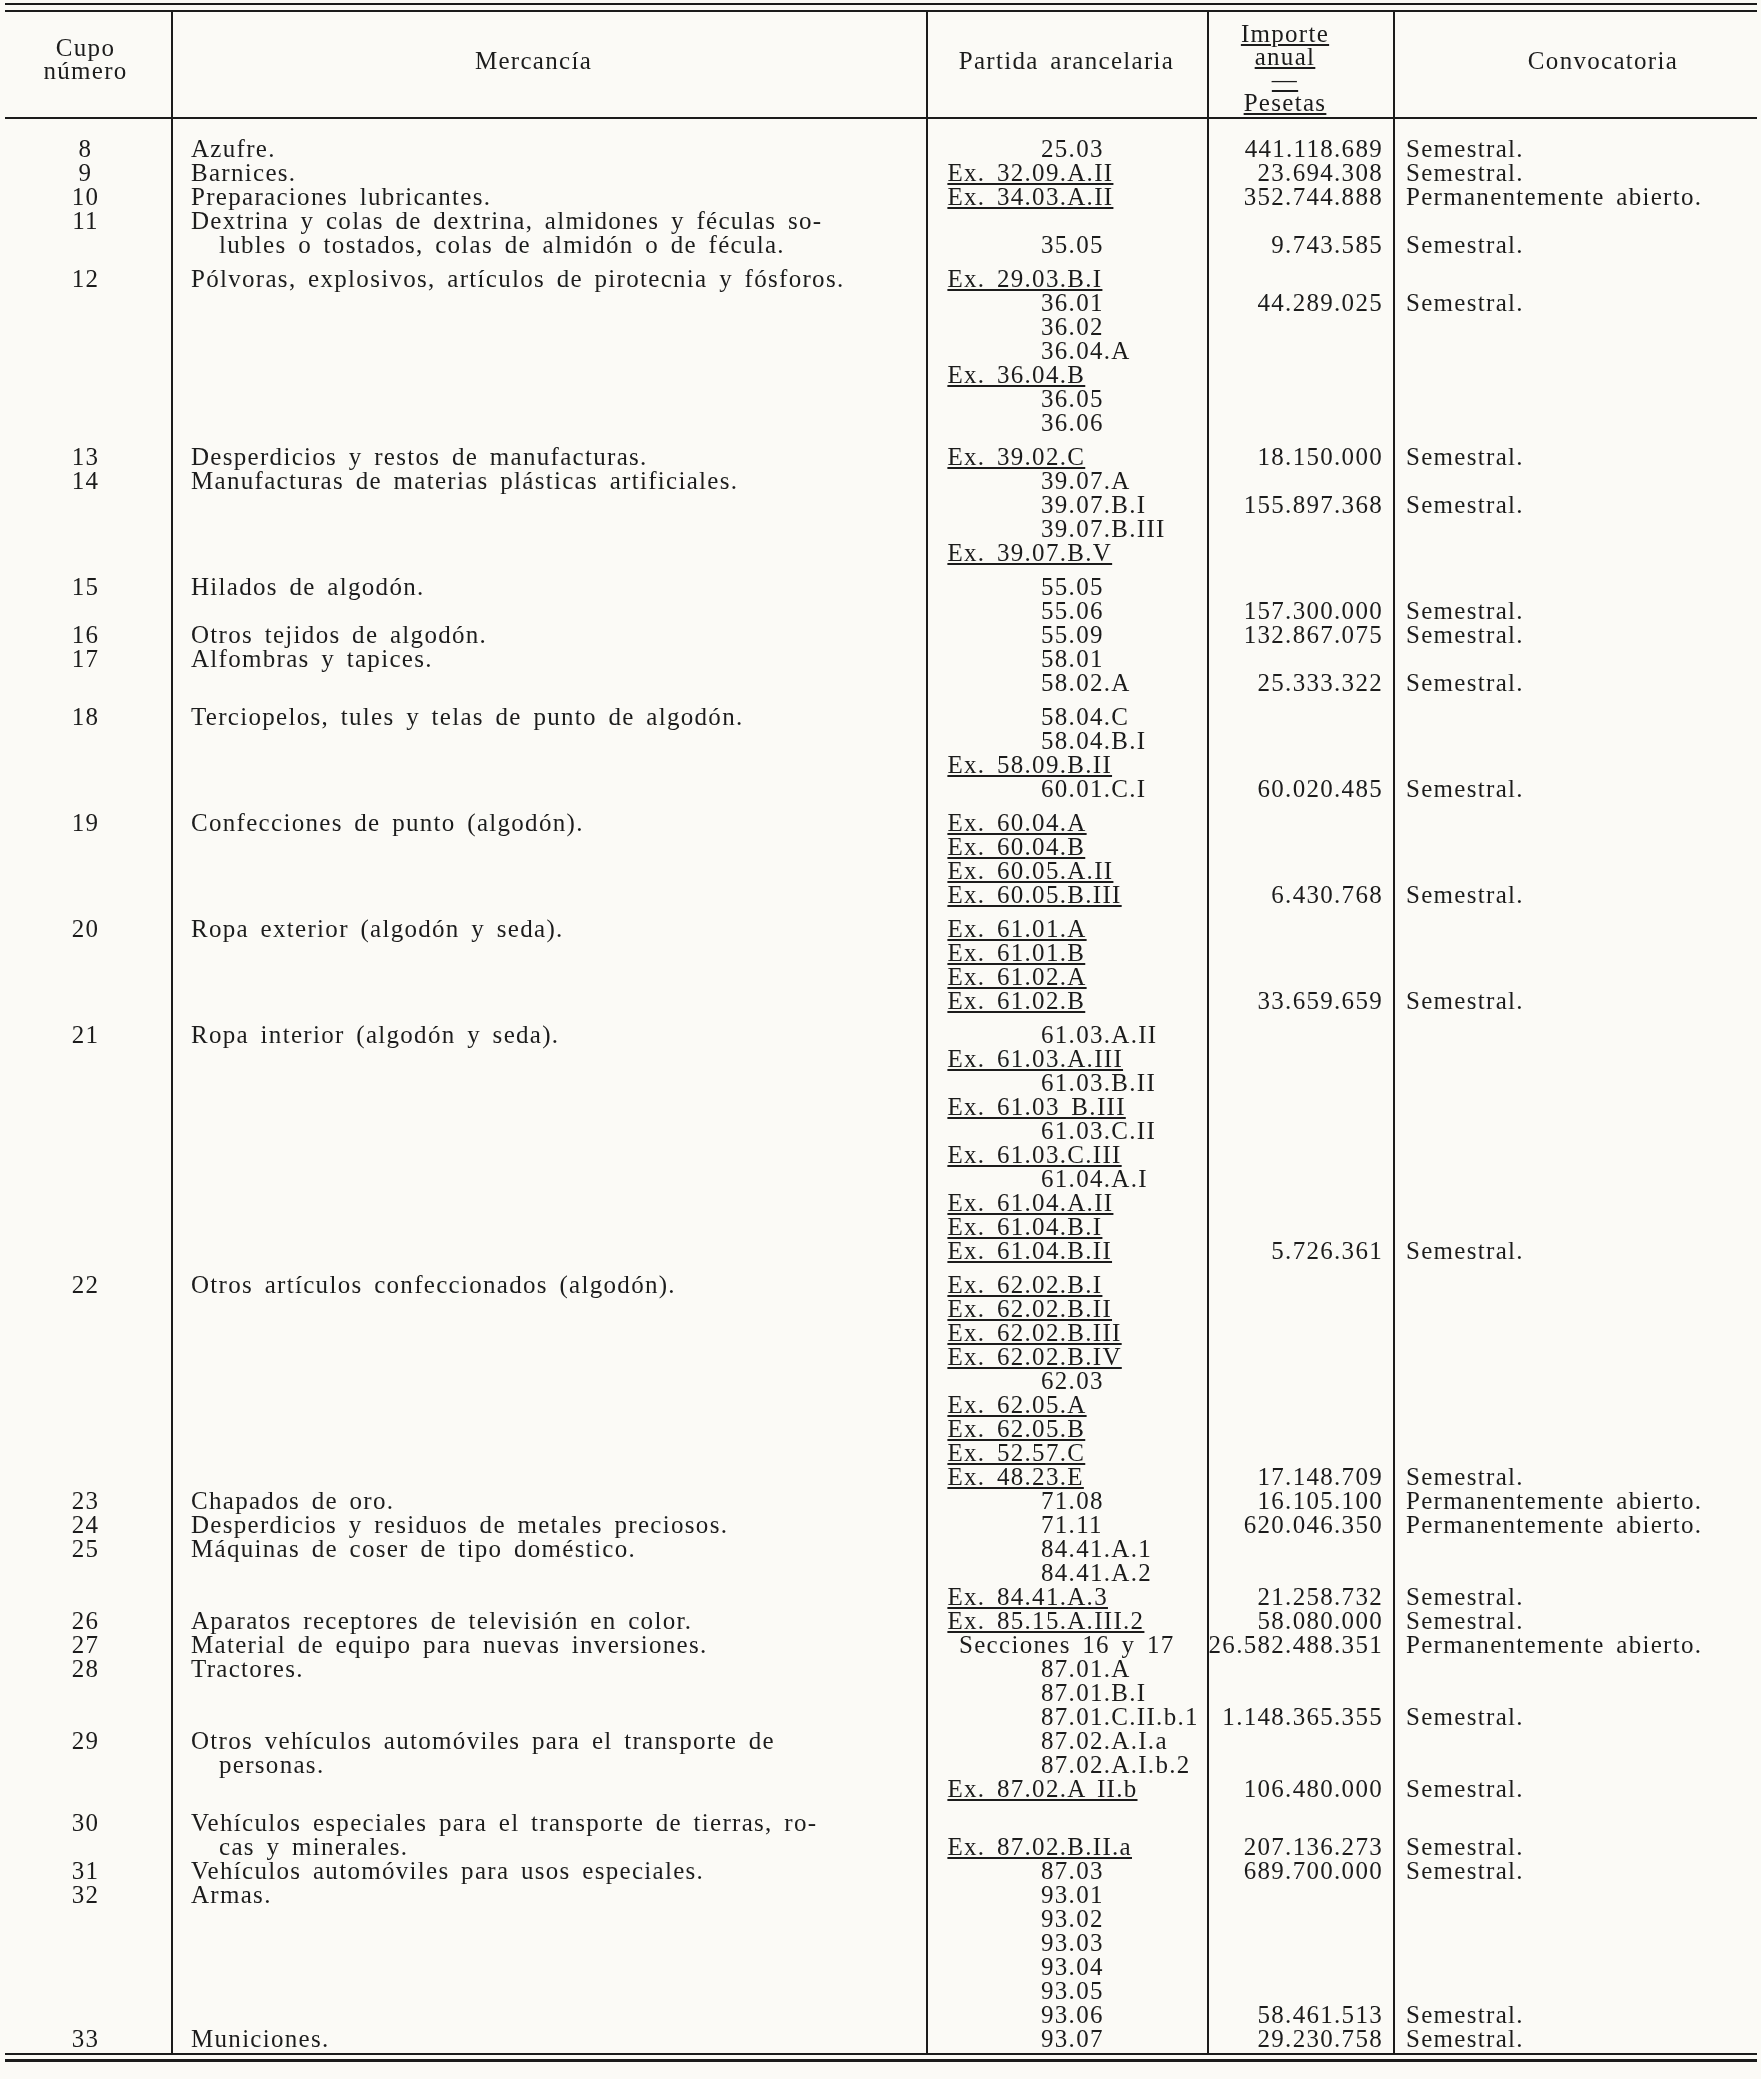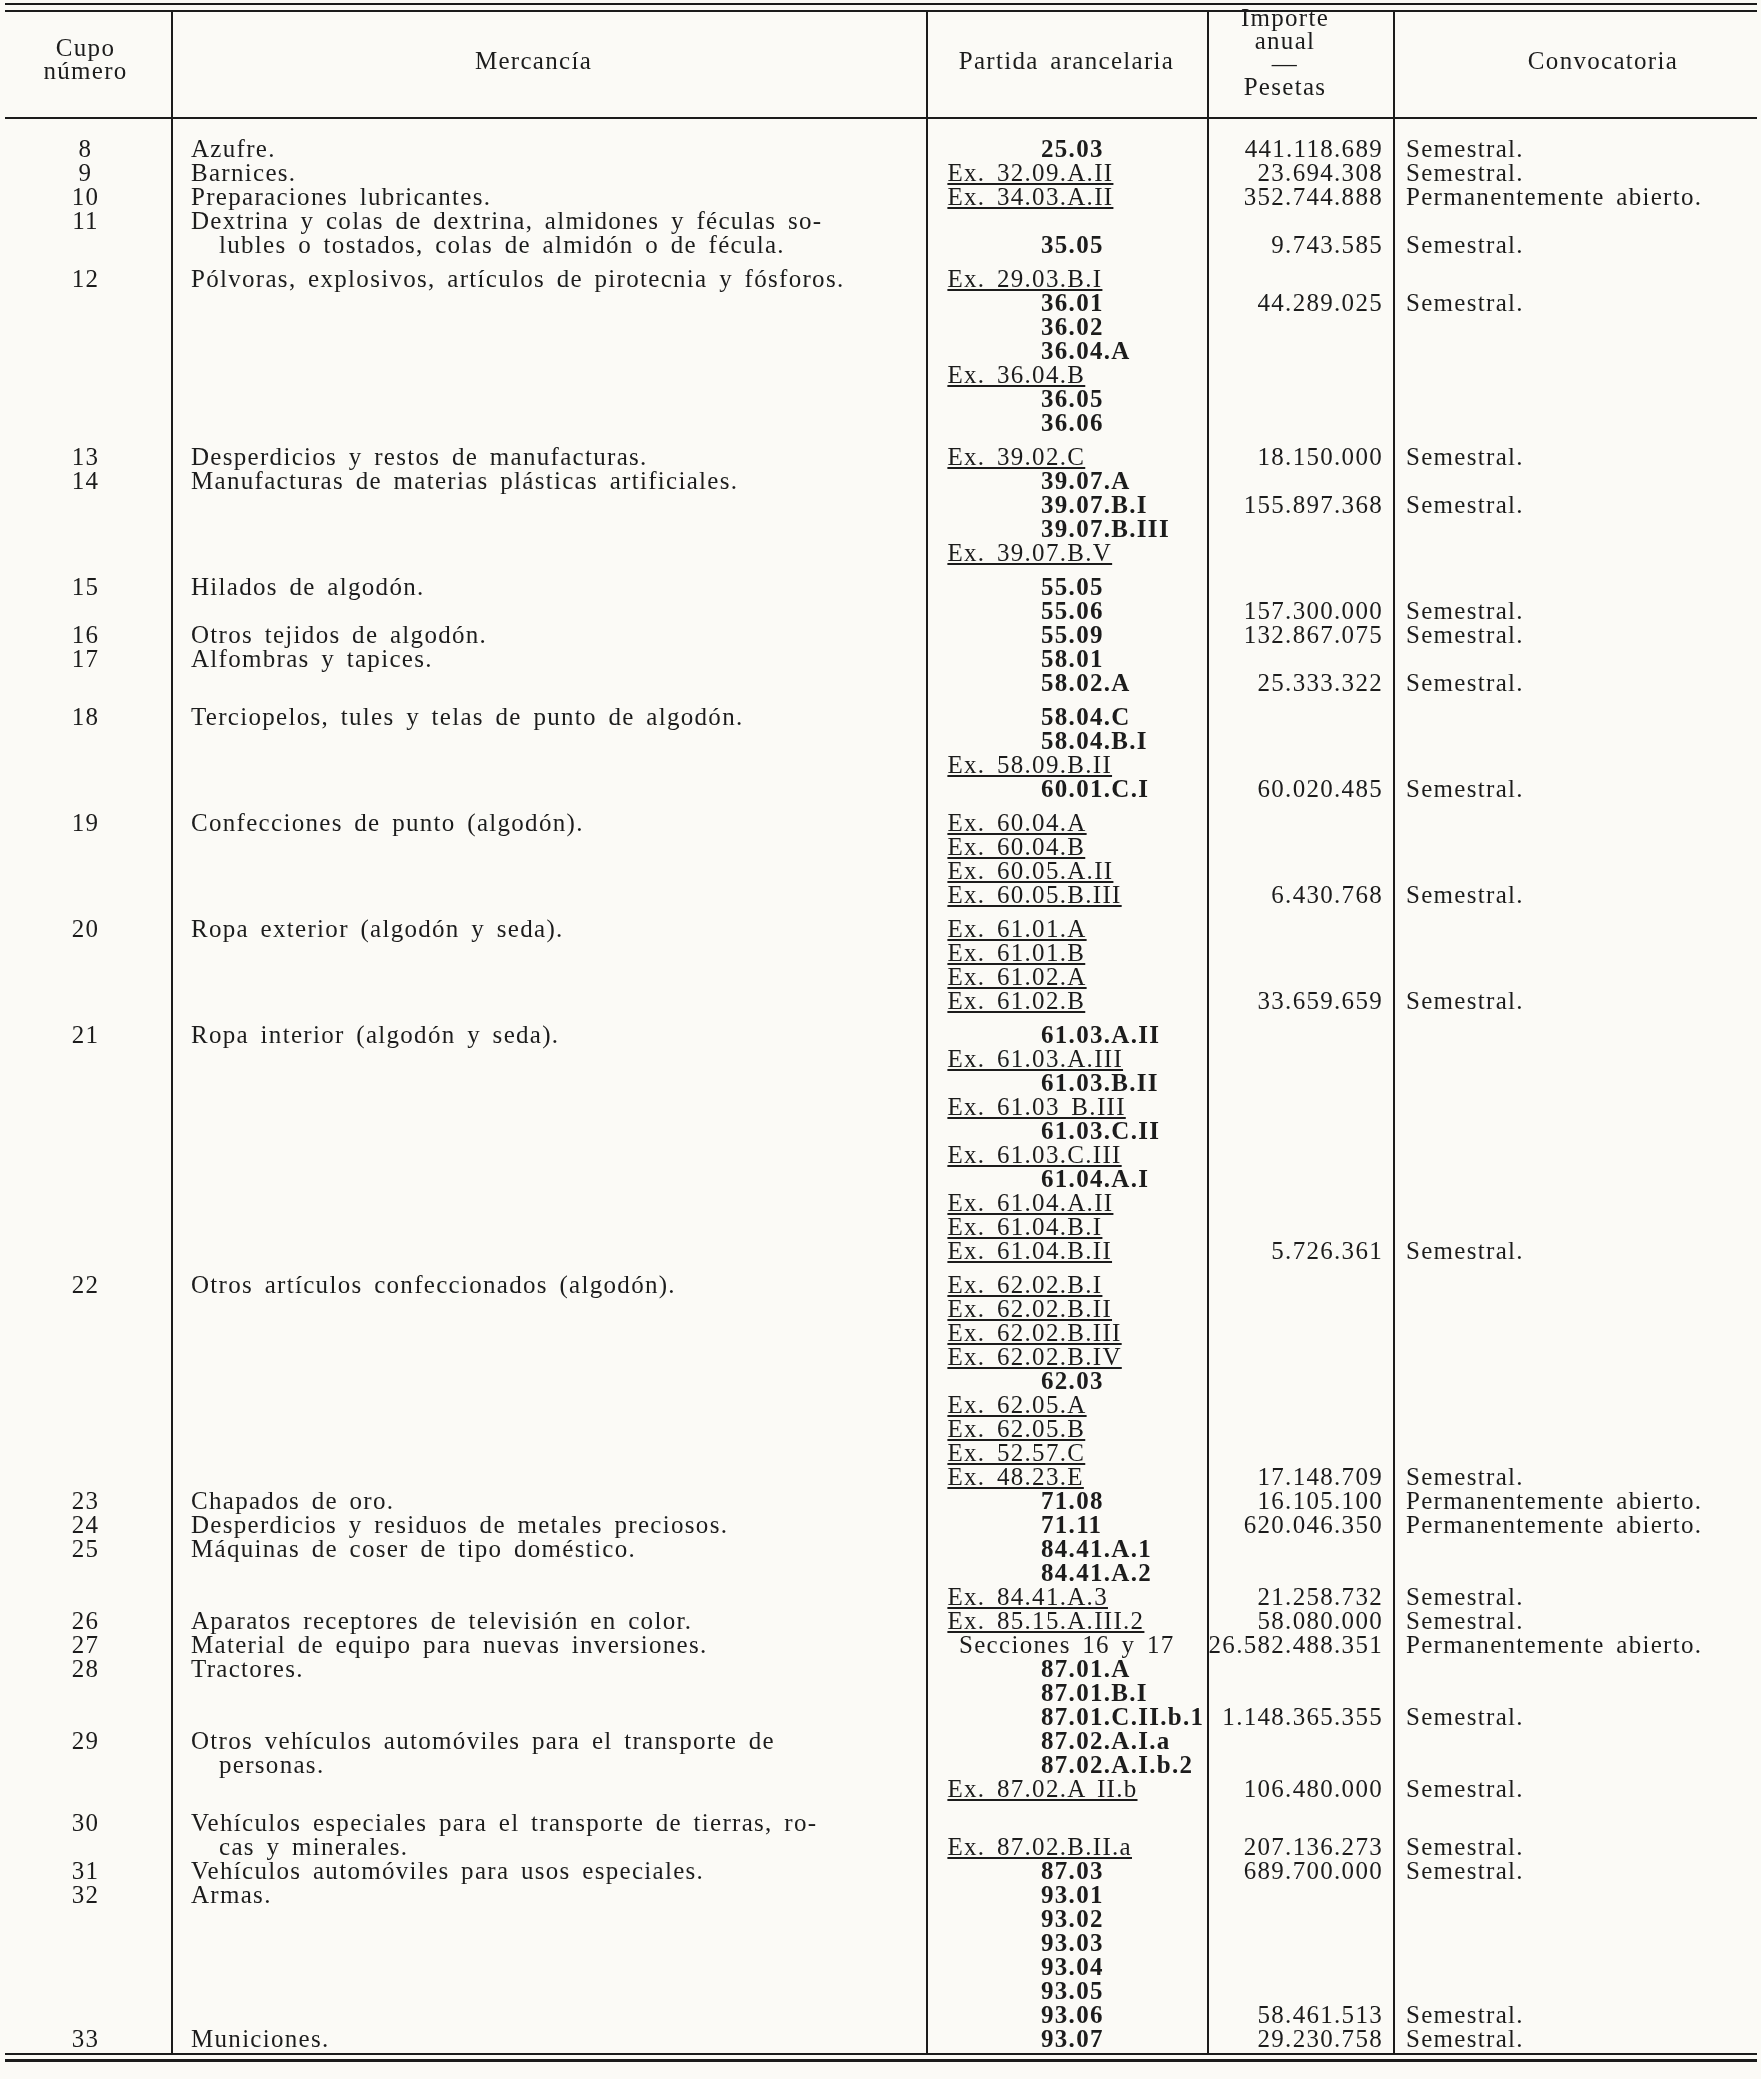--- a/index.html
+++ b/index.html
@@ -25,32 +25,32 @@
   .vline { position:absolute; top:10px; height:2045px; width:1.6px; background:#1b1b1b; }
   .v1 { left:171px; }
   .v2 { left:926px; }
   .v3 { left:1207px; }
   .v4 { left:1393px; }
 
   .hcell { position:absolute; text-align:center; line-height:23px; }
   .h-cupo { left:0; top:36px; width:171px; }
   .h-merc { left:156px; top:49px; width:755px; }
   .h-part { left:926px; top:49px; width:281px; }
-  .h-imp  { left:1207px; top:6px; width:156px; }
+  .h-imp  { left:1207px; top:22px; width:156px;text-decoration:underline; }
   .h-conv { left:1393px; top:49px; width:420px; }
 
   .tbody { position:absolute; top:137px; left:0; width:1762px; }
   .line { display:flex; height:24px; line-height:24px; white-space:nowrap; }
   .line.gap { margin-top:10px; }
   .c { width:171px; text-align:center; }
   .m { width:755px; padding-left:20px; }
   .m.ind { padding-left:48px; }
   .p { width:281px; }
   .p.ex { padding-left:21.4px;text-decoration:underline; }
-  .p.num { padding-left:115px;font-weight:bold; }
+  .p.num { padding-left:115px; }
   .p.wide { padding-left:33px; }
   .a { width:186px; text-align:right; padding-right:10px; }
   .v { flex:1; padding-left:13px; }
 </style>
 </head>
 <body>
 
 <div class="page">
 
   <div class="rule r-top1"></div>

